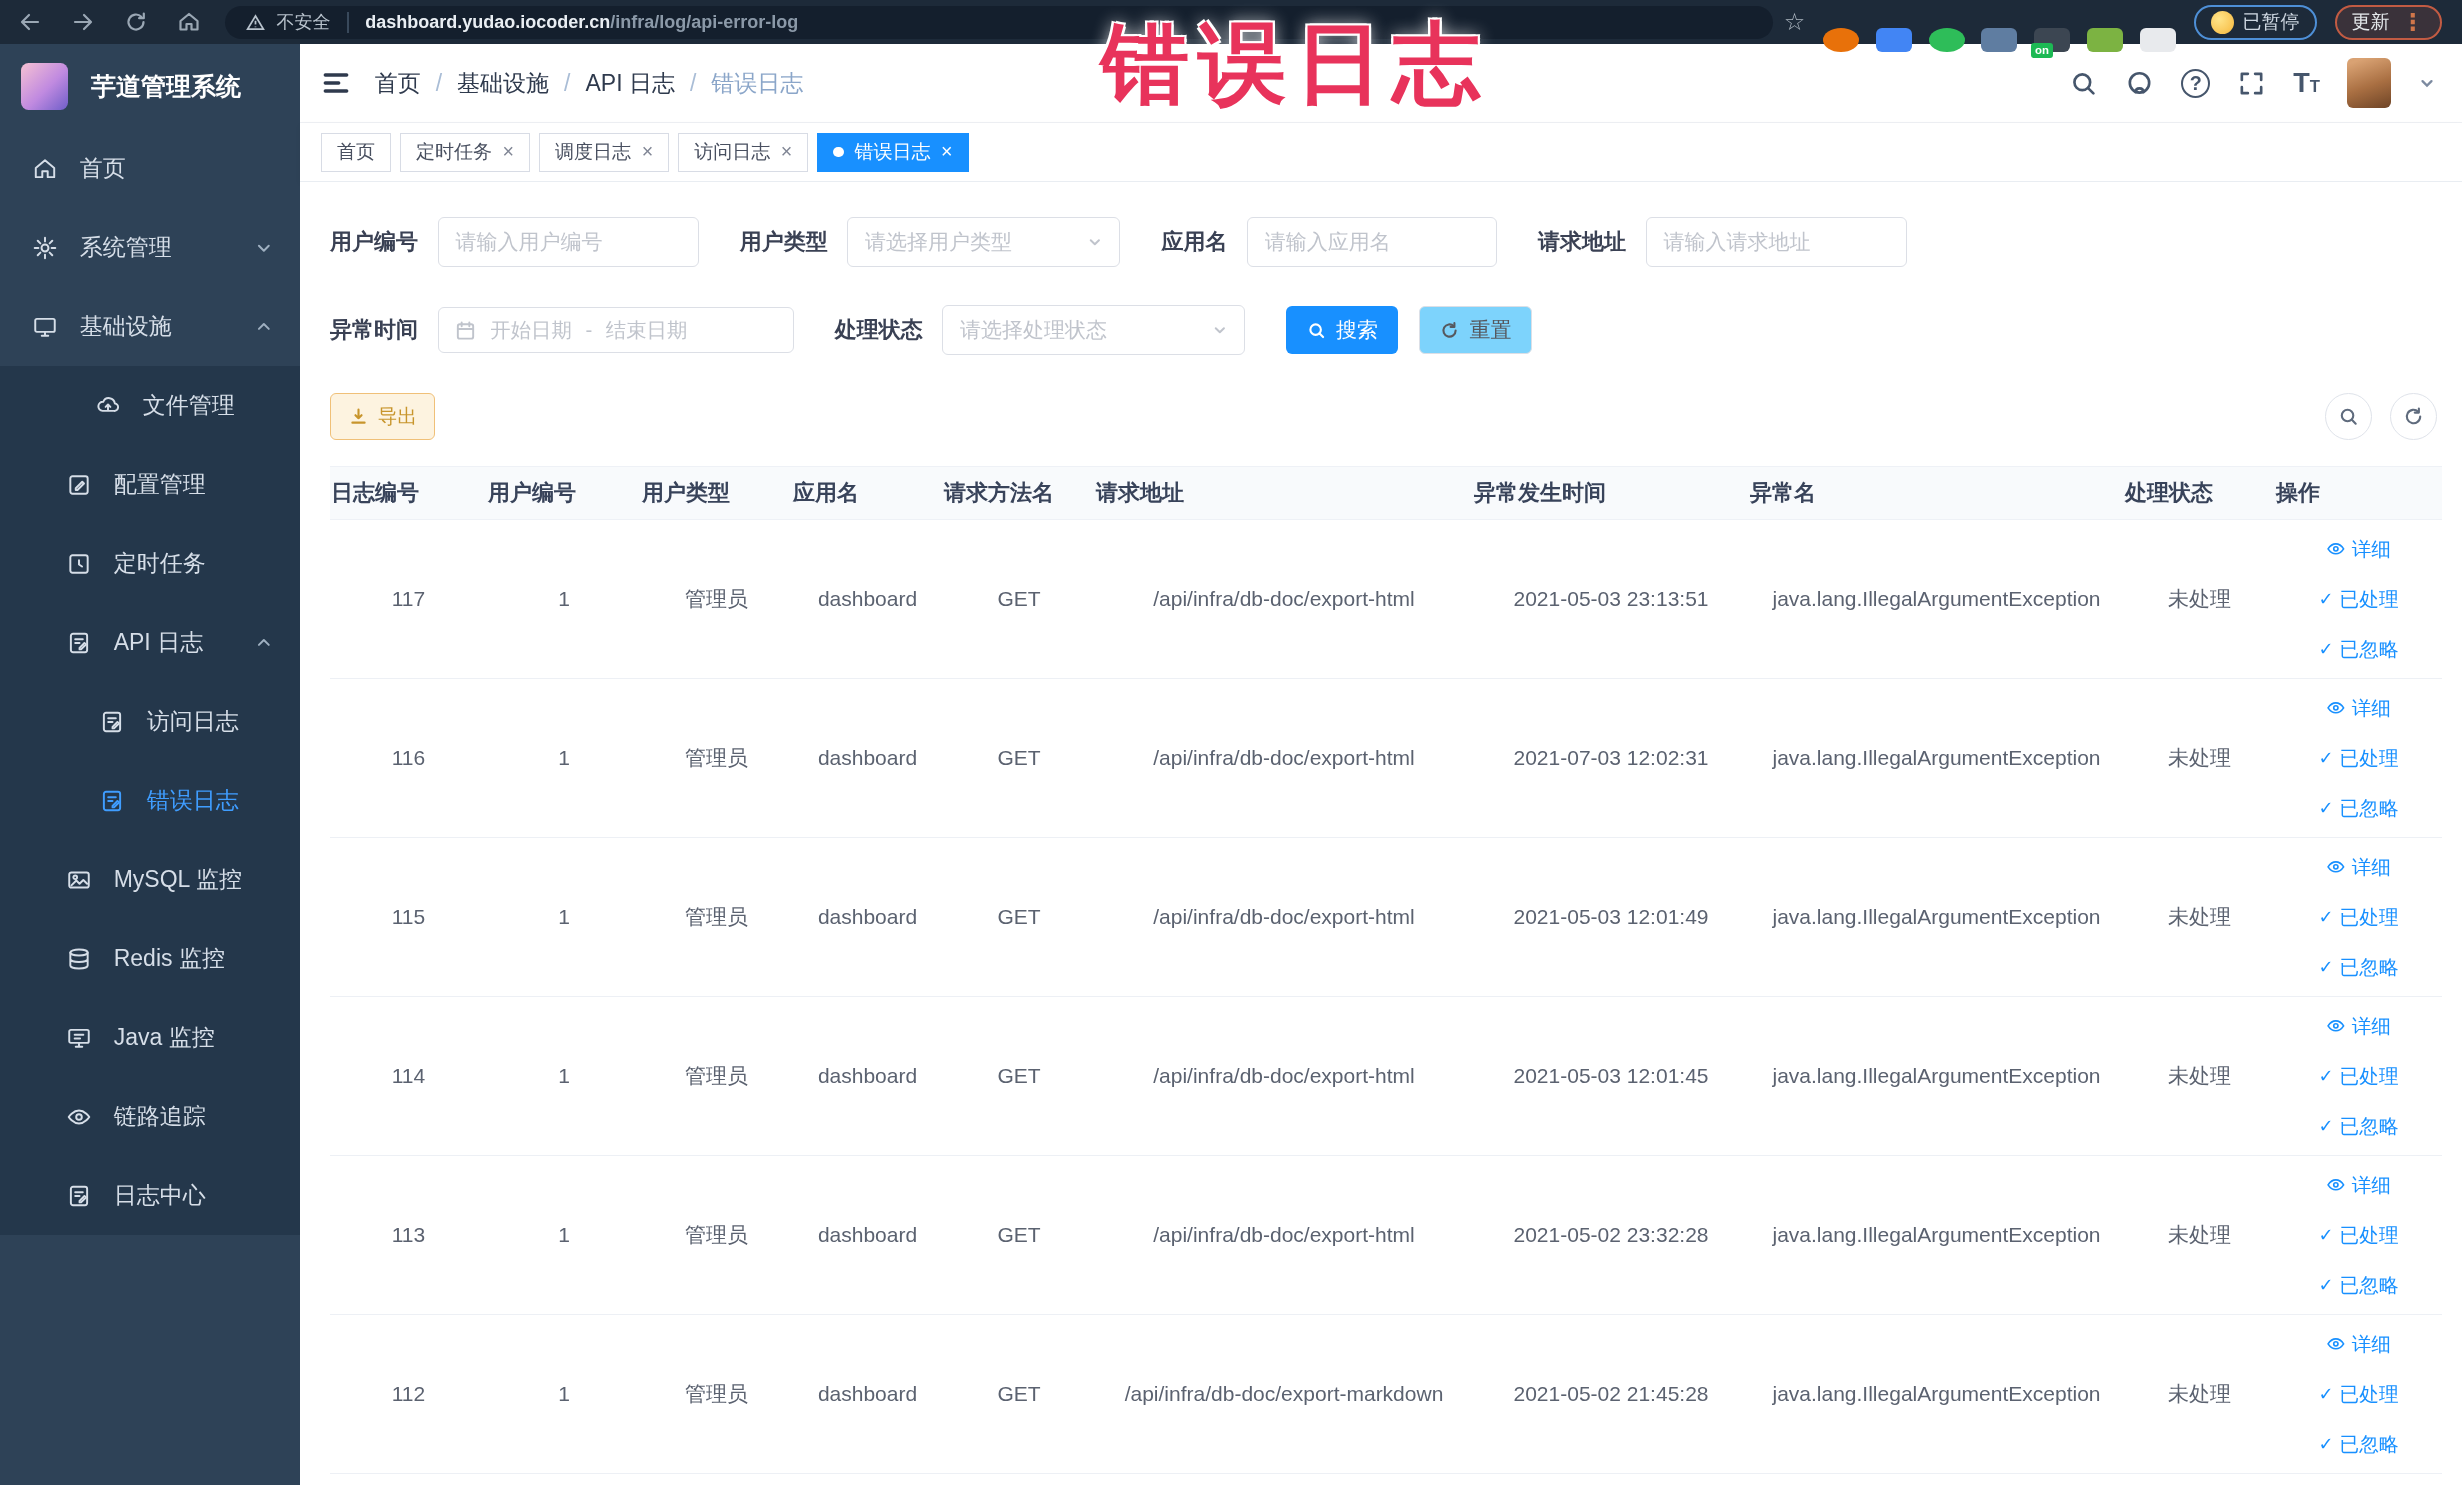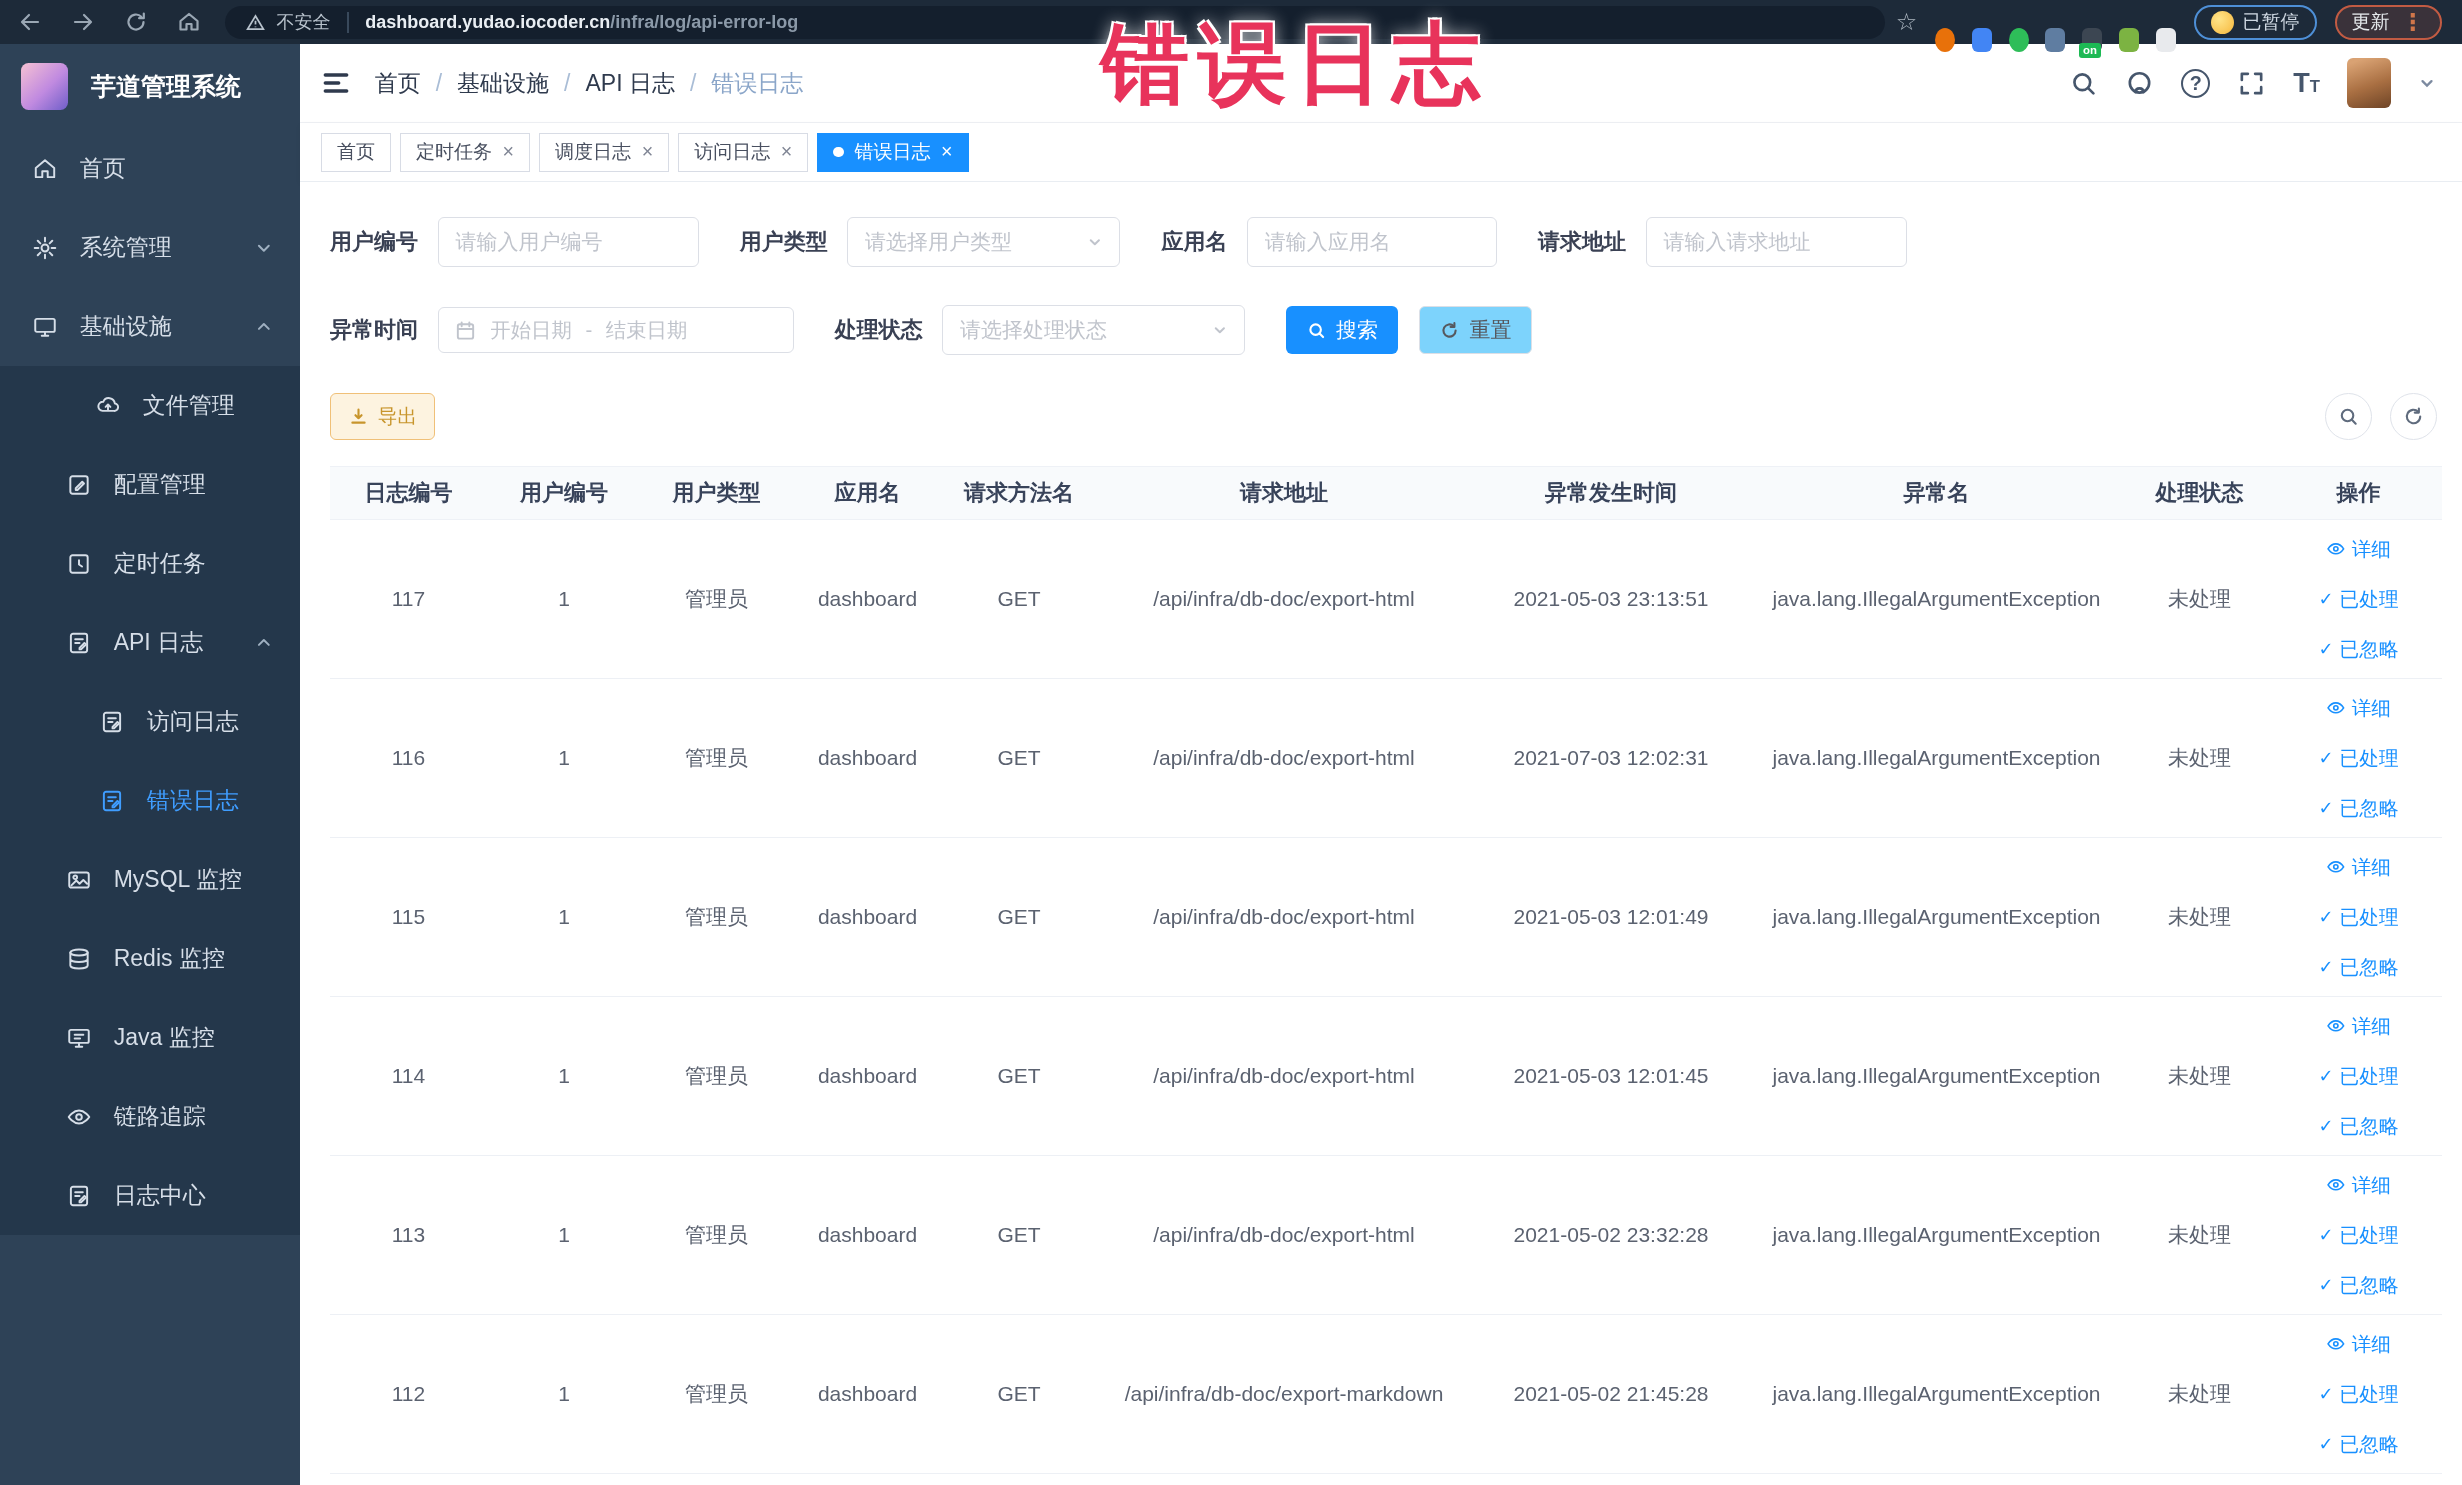--- a/index.html
+++ b/index.html
@@ -18,21 +18,21 @@
   .omnibox { flex:1; min-width:0; height:33px; background:#141f2d; border-radius:16.7px; display:flex; align-items:center; padding:0 19.7px; gap:10.6px; font-size:18px; }
   .warn-ico svg { width:21px; height:21px; stroke:#b9c3cd; fill:none; stroke-width:2; }
   .insecure { color:#b9c3cd; }
   .omni-sep { width:1.5px; height:21px; background:#39495b; margin:0 6px; }
   .url { white-space:nowrap; overflow:hidden; }
   .domain { color:#e9eef3; font-weight:bold; }
   .path { color:#8b99a8; font-weight:bold; }
   .chrome-right { display:flex; align-items:center; gap:18px; }
   .star { color:#aeb8c2; font-size:24px; line-height:1; }
   .ext-row { display:flex; align-items:center; gap:16.7px; }
-  .ext { width:20px; height:24px; border-radius:6px; position:relative;margin-top:36px; }
+  .ext { width:36px; height:24px; border-radius:6px; position:relative;margin-top:36px; }
   .ext.round { border-radius:50%; }
   .ext .badge { position:absolute; left:-3px; bottom:-6px; background:#1db954; color:#fff; font-size:11.4px; font-weight:bold; padding:0.8px 3.8px; border-radius:3px; line-height:1.2; }
   .pill { height:35px; border-radius:17.4px; padding:0 15px; display:flex; align-items:center; gap:9px; font-size:19px; color:#cfd8e2; white-space:nowrap; }
   .pill.paused { border:2.3px solid #4e8fd6; }
   .pill.update { border:2.3px solid #c25b43; background:rgba(194,91,67,.18); color:#e3e7ea; gap:12px; }
   .emoji-face { width:23px; height:23px; border-radius:50%; background:radial-gradient(circle at 35% 35%, #ffe58a, #f6b73c); }
   .dots { color:#d0764a; font-size:23px; font-weight:bold; letter-spacing:0.8px; }
 
   
   .watermark { position:absolute; left:1101px; top:4.5px; z-index:50; font-size:88px; font-weight:800; letter-spacing:9px; white-space:nowrap;
@@ -97,21 +97,21 @@
   .btn.plain { background:#7dd3fc; border:1.5px solid #dcdfe6; color:#56585e; margin-left:21px; }
   .btn.warning { background:#fdf3e0; border:1.5px solid #f0c078; color:#c8952c; height:47px; font-size:19.7px; padding:0 16.7px; }
 
   .toolbar-row { display:flex; align-items:center; justify-content:space-between; margin-bottom:26px; }
   .circle-btns { display:flex; gap:18px; margin-right:4.5px; }
   .cbtn { width:47px; height:47px; border-radius:50%; border:1.5px solid #dfe3ea; background:#fff; display:flex; align-items:center; justify-content:center; color:#5f6b7d; cursor:pointer; }
   .cbtn svg { width:23px; height:23px; stroke:currentColor; fill:none; stroke-width:2.2; stroke-linecap:round; stroke-linejoin:round; }
 
   
   table { width:100%; border-collapse:collapse; table-layout:fixed; }
-  thead th { height:53px; background:#f8fafc; font-size:22px; font-weight:bold; color:#38435a; border-top:1.5px solid #eef1f6; border-bottom:1.5px solid #eef1f6; text-align:center; }
+  thead th { height:53px; background:#f8fafc; font-size:22px; font-weight:bold; color:#38435a; border-top:1.5px solid #eef1f6; border-bottom:1.5px solid #eef1f6; text-align:left; }
   tbody td { height:159px; font-size:21px; color:#5b6270; text-align:center; border-bottom:1.5px solid #edf0f5; overflow:hidden; }
   .actions { display:flex; flex-direction:column; gap:23px; align-items:center; }
   .alink { color:#1890ff; font-size:19.7px; display:inline-flex; align-items:center; gap:6px; cursor:pointer; white-space:nowrap; }
   .alink svg { width:19.7px; height:19.7px; stroke:#1890ff; fill:none; stroke-width:2; stroke-linecap:round; stroke-linejoin:round; }
   .alink .chk { font-size:18px; }
 </style>
 </head>
 <body>
 
 <div class="chrome">

